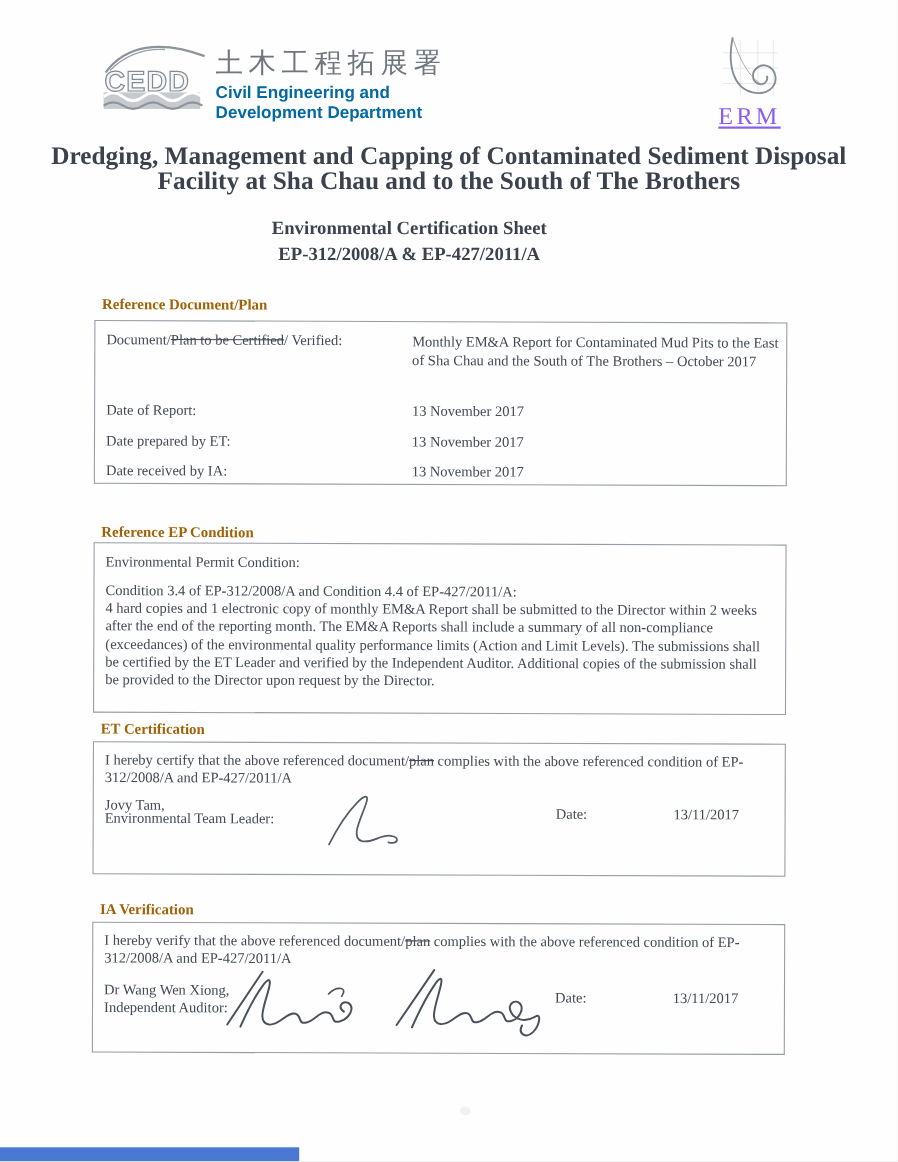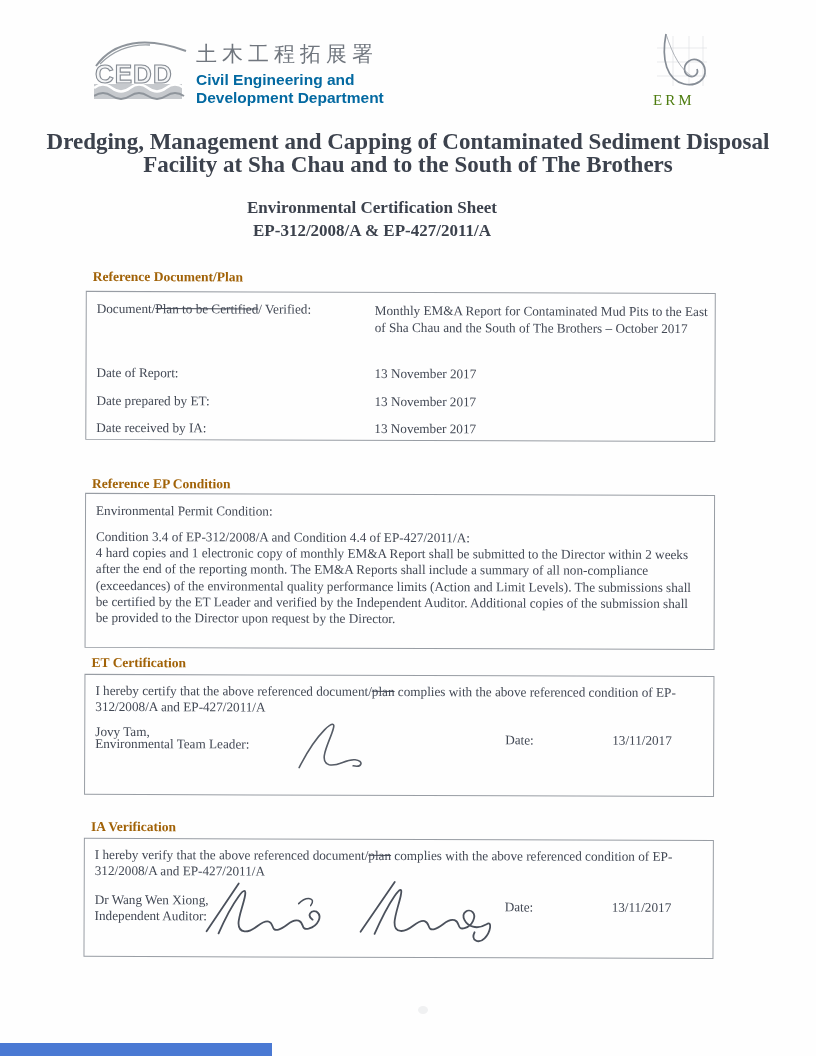--- a/index.html
+++ b/index.html
@@ -8,26 +8,26 @@
     background:#fefefe; overflow:hidden;
     font-family:"Liberation Serif", serif; color:#434955;padding-left:40px;
   }
   .abs { position:absolute; }
   .sections { position:absolute; left:0; top:0; width:816px; height:1056px;
     transform:rotate(0.2deg); transform-origin:408px 520px; }
 
   
   .cedd-block { left:94px; top:34px; }
   .cedd-text { left:196px; top:40px; }
-  .cedd-chinese { font-size:21px; letter-spacing:5px; color:#70767e;
+  .cedd-chinese { font-size:25px; letter-spacing:5px; color:#70767e;
     font-family:Liberation Mono, monospace; }
   .cedd-english { margin-top:3px; font-family:"Liberation Sans", sans-serif;
     font-weight:bold; font-size:15.5px; line-height:18px; color:#0369a1; }
   .erm-block { left:651px; top:32px; width:70px; text-align:left; }
-  .erm-label { font-size:15px; letter-spacing:3px; color:#4d7c0f; margin-top:-2px; margin-left:2px; }
+  .erm-label { font-size:22px; letter-spacing:3px; color:#8b5cf6; margin-top:-2px; margin-left:2px;text-decoration:underline; }
 
   
   .doc-title { left:0; top:131px; width:816px; text-align:center;
     font-weight:bold; font-size:23px; line-height:22.5px; color:#3c424d; }
   .doc-subtitle { left:0; top:197px; width:744px; text-align:center;
     font-weight:bold; font-size:17px; line-height:22.5px; color:#3c424d; }
   .artifact-dot { left:74px; top:140px; width:3px; height:3px; border-radius:50%;
     background:#6b7076; opacity:.85; }
   .artifact-smudge { left:418px; top:1006px; width:10px; height:8px; border-radius:50%;
     background:#f0f1f2; }

